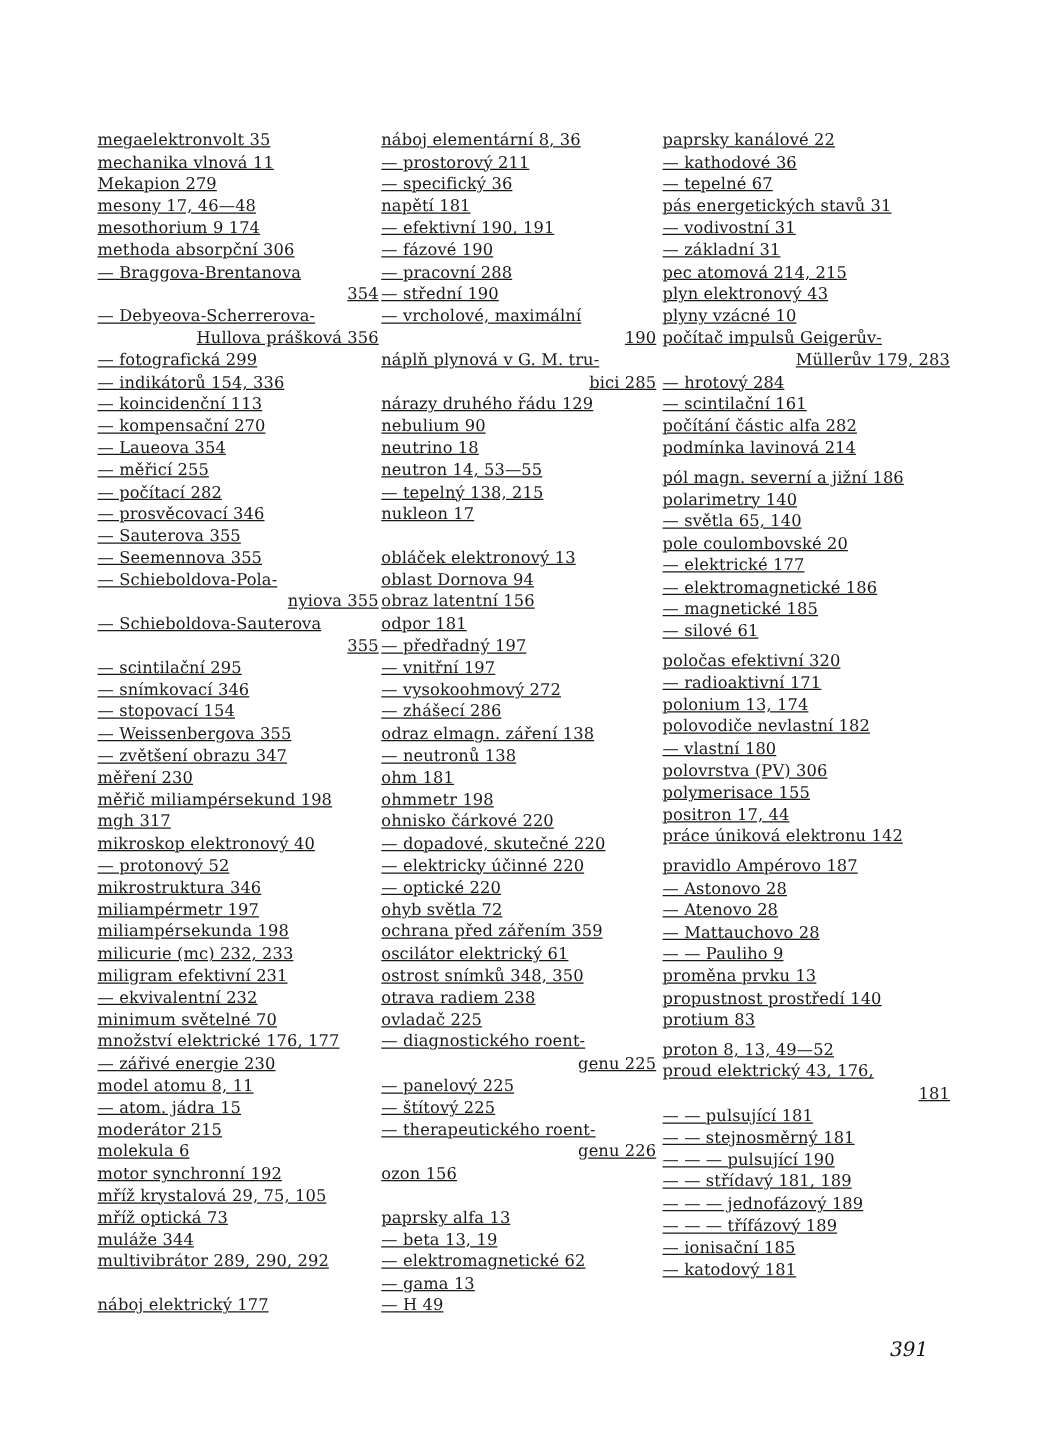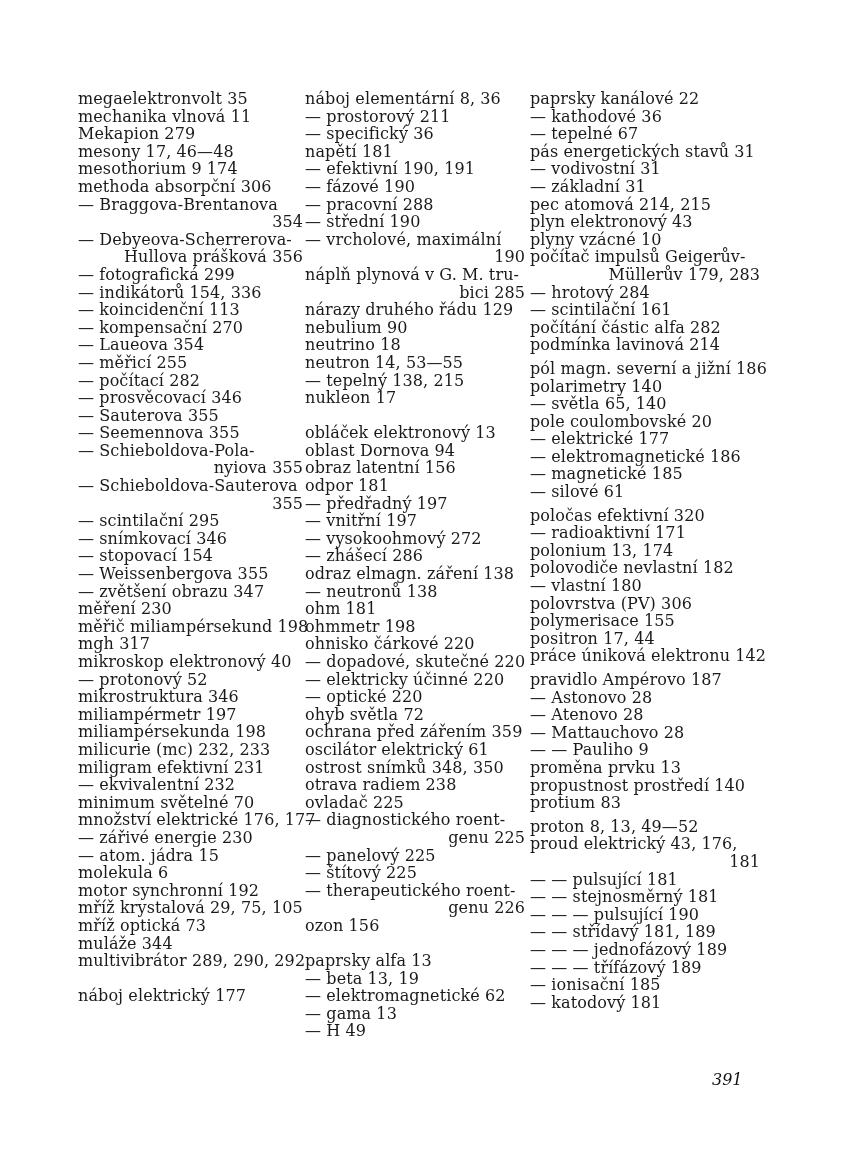--- a/index.html
+++ b/index.html
@@ -1,18 +1,18 @@
 <!DOCTYPE html>
 <html><head>
 <meta charset="utf-8">
 <style>
   html, body { margin: 0; padding: 0; background: #ffffff; }
   body { width: 847px; height: 1158px; position: relative; overflow: hidden;
          font-family: "DejaVu Serif", "Liberation Serif", serif; color: #1a1a1a; }
-  .col { position: absolute; top: 90px; font-size: 16px; line-height: 17.6px; letter-spacing: 0.1px; }
+  .col { position: absolute; top: 104px; font-size: 13px; line-height: 17.6px; letter-spacing: 0.1px; text-decoration: underline; }
   .col1 { left: 78px; width: 225px; }
   .col2 { left: 305px; width: 220px; }
   .col3 { left: 530px; width: 230px; }
   .entry { white-space: nowrap; }
   .cont { padding-left: 26px; text-align: right; }
   .gap { height: 17.6px; }
   .gap-sm { height: 6px; }
   .page-number { position: absolute; left: 712px; top: 1070px; font-size: 16px; font-style: italic;
                  font-family: "DejaVu Serif", "Liberation Serif", serif; color: #111; }
 </style>
@@ -57,21 +57,23 @@
       <div class="entry">— protonový 52</div>
       <div class="entry">mikrostruktura 346</div>
       <div class="entry">miliampérmetr 197</div>
       <div class="entry">miliampérsekunda 198</div>
       <div class="entry">milicurie (mc) 232, 233</div>
       <div class="entry">miligram efektivní 231</div>
       <div class="entry">— ekvivalentní 232</div>
       <div class="entry">minimum světelné 70</div>
       <div class="entry">množství elektrické 176, 177</div>
       <div class="entry">— zářivé energie 230</div>
+      <div class="entry">model atomu 8, 11</div>
       <div class="entry">— atom. jádra 15</div>
+      <div class="entry">moderátor 215</div>
       <div class="entry">molekula 6</div>
       <div class="entry">motor synchronní 192</div>
       <div class="entry">mříž krystalová 29, 75, 105</div>
       <div class="entry">mříž optická 73</div>
       <div class="entry">muláže 344</div>
       <div class="entry">multivibrátor 289, 290, 292</div>
       <div class="gap"></div>
       <div class="entry">náboj elektrický 177</div>
     </div>
   <div class="col col2">

